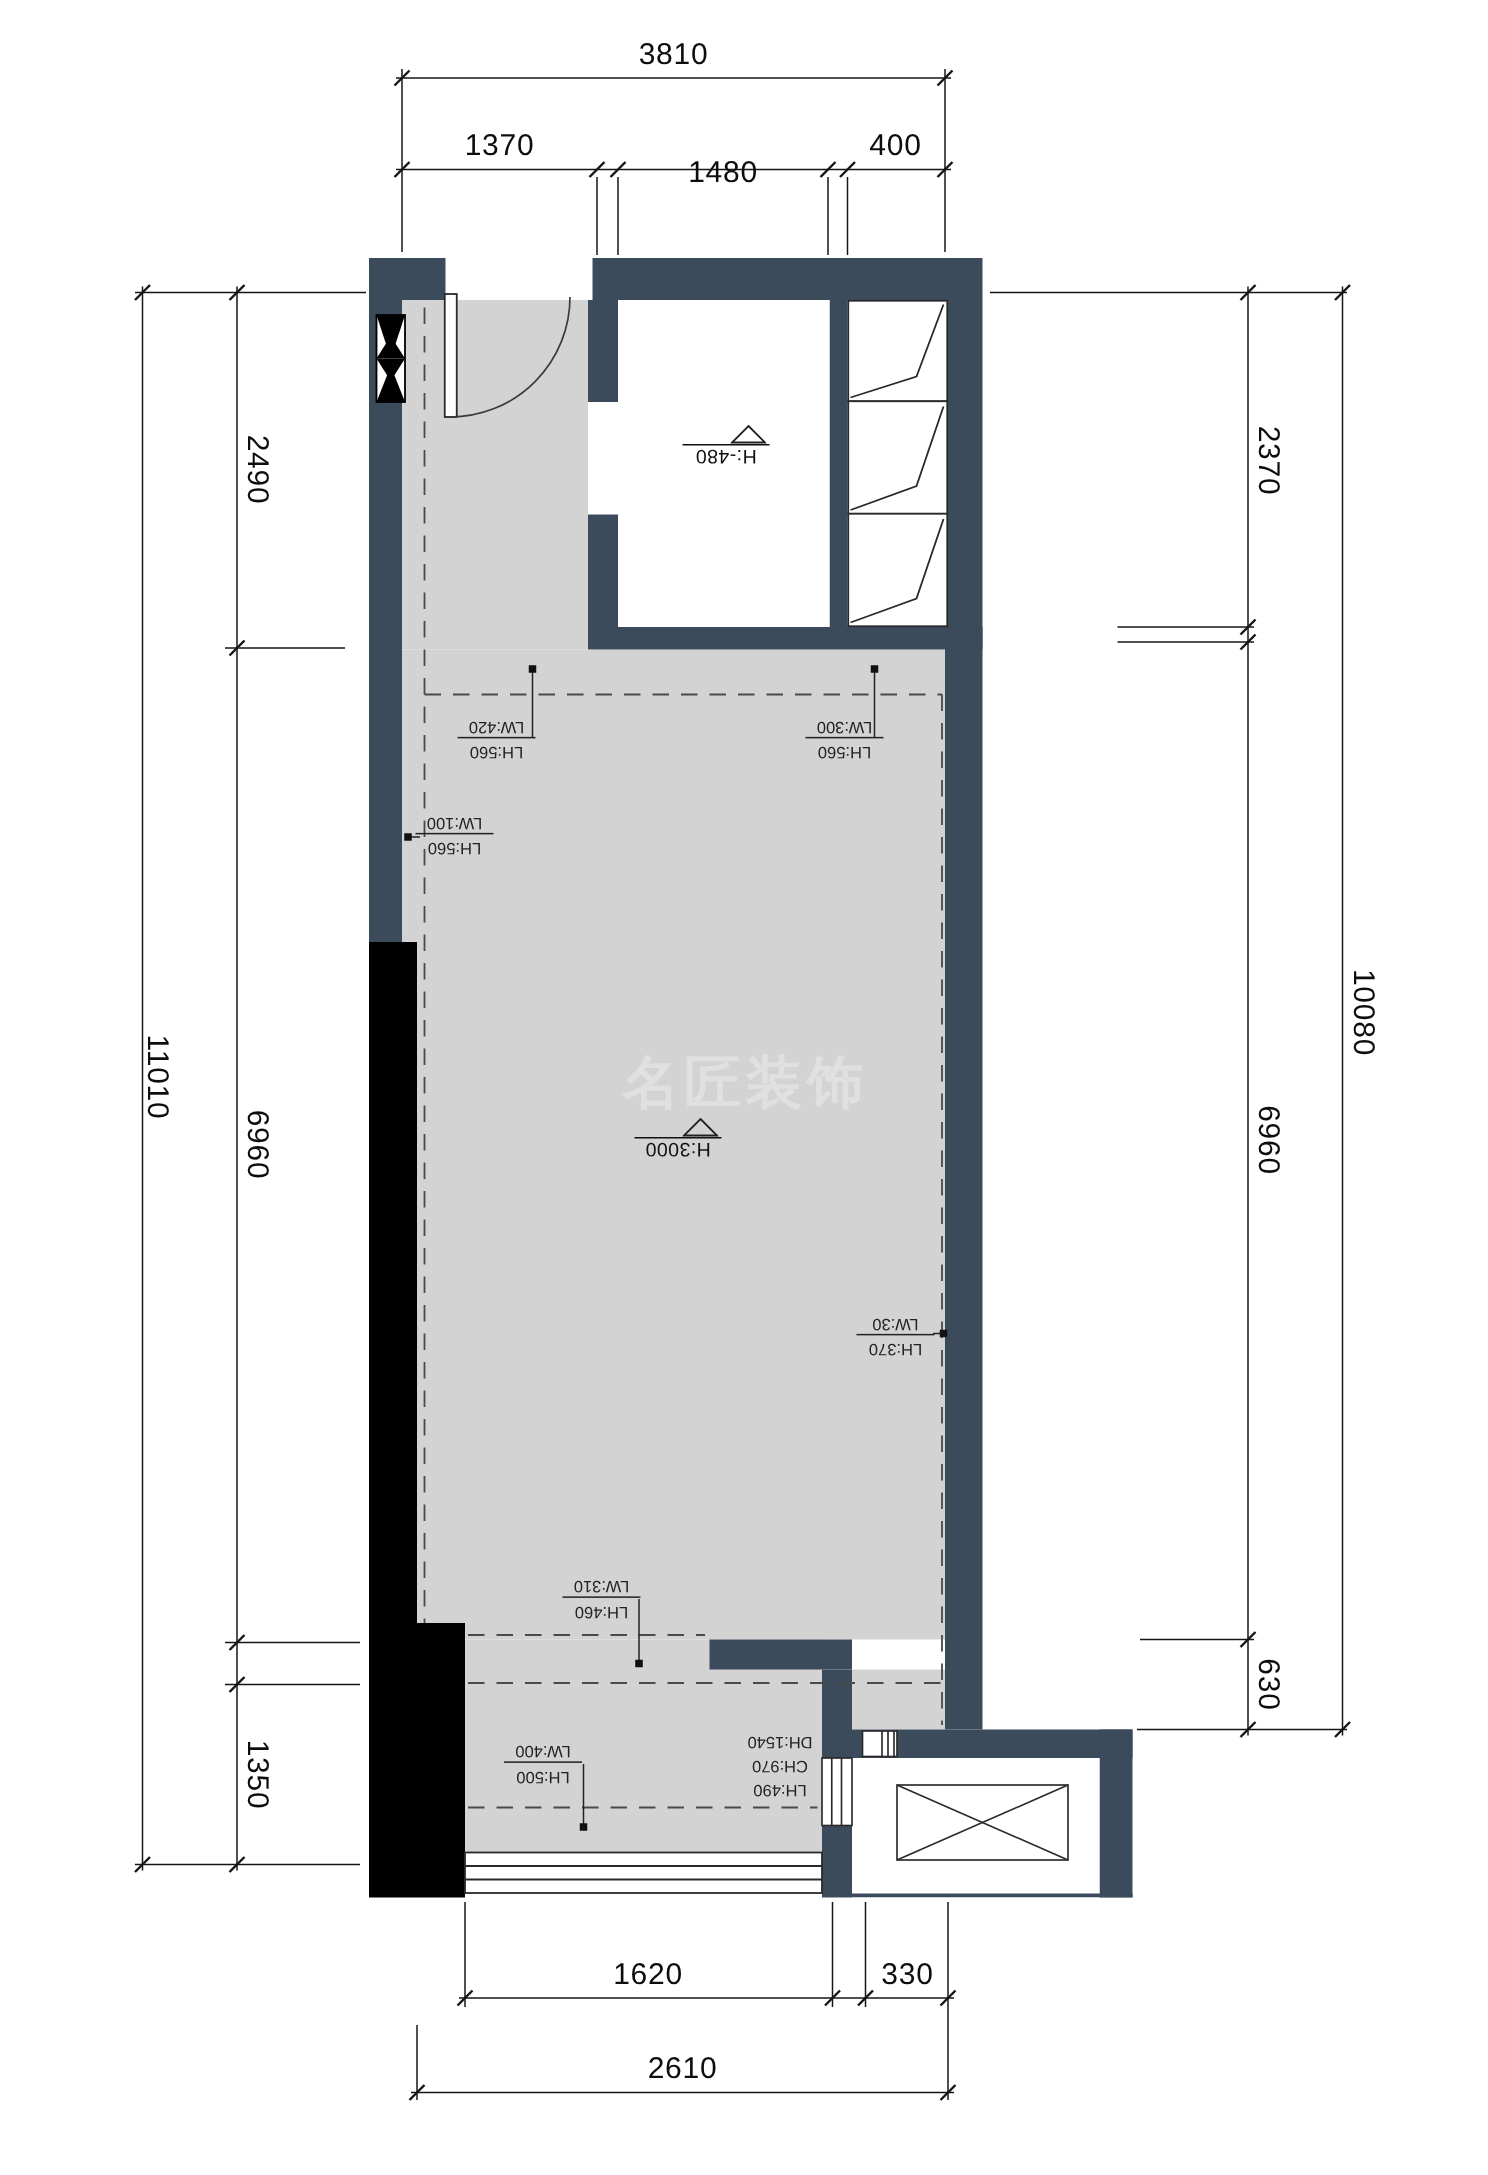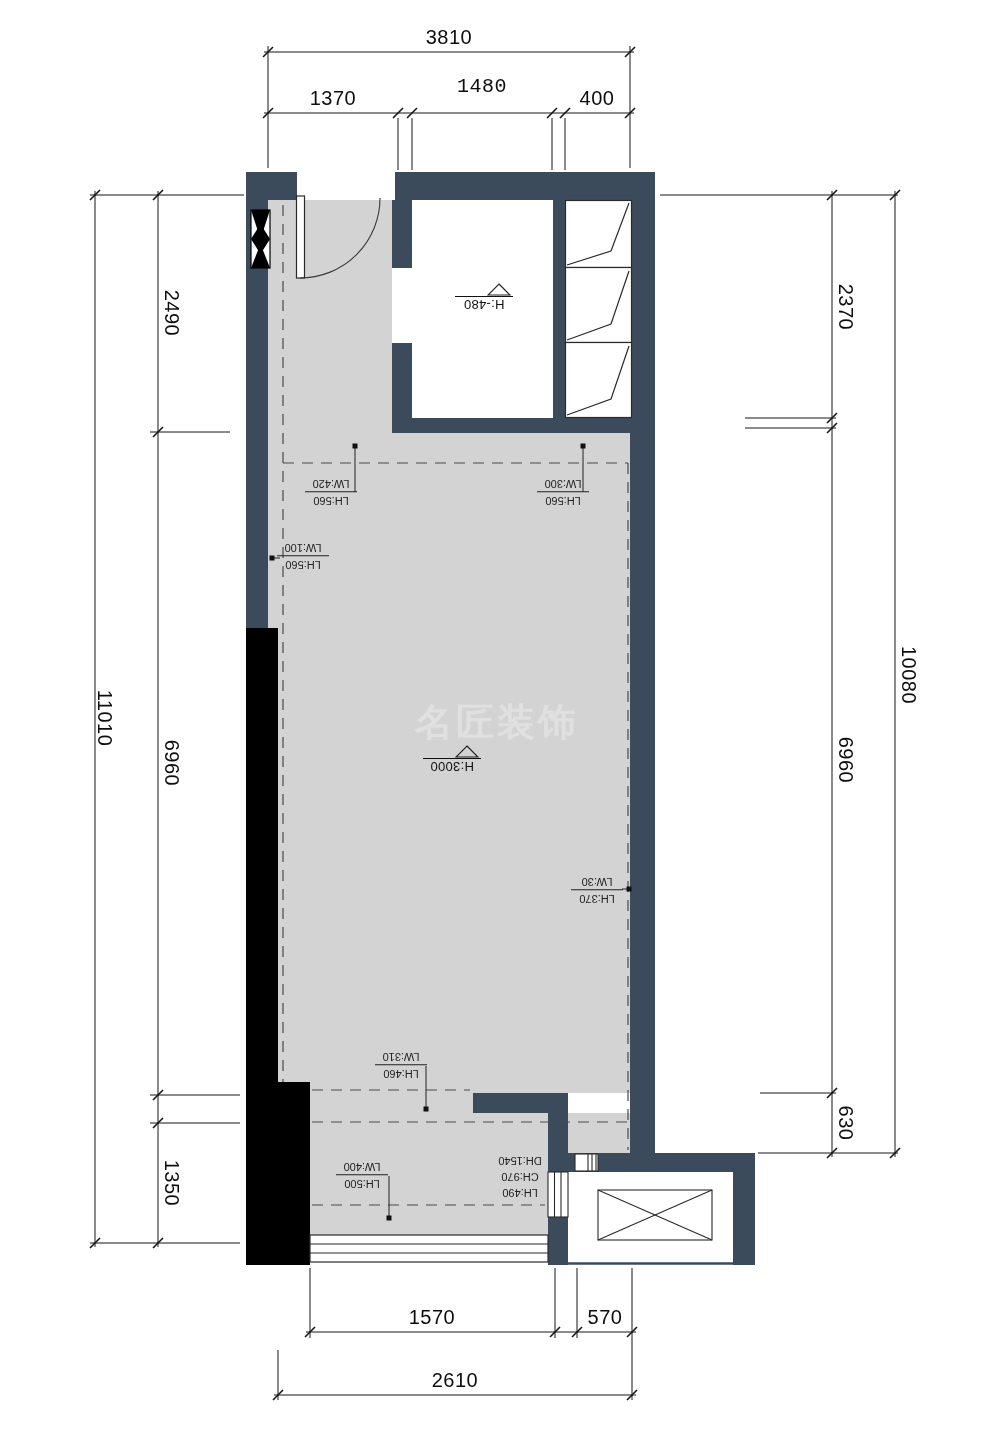--- a/index.html
+++ b/index.html
@@ -200,35 +200,35 @@
         <line x1="627" y1="1337" x2="637" y2="1327"></line>
       <line x1="273" y1="1400" x2="283" y2="1390"></line>
         <line x1="627" y1="1400" x2="637" y2="1390"></line>
     </g>
   </svg>
 
   <div id="watermark">名匠装饰</div>
 
   <div class="dimtext" style="left:449px;top:37px;">3810</div>
   <div class="dimtext" style="left:333px;top:98px;">1370</div>
-  <div class="dimtext" style="left:482px;top:86px;font-family:Liberation Mono, monospace;">1480</div>
+  <div class="dimtext" style="left:482px;top:116px;">1480</div>
   <div class="dimtext" style="left:597px;top:98px;">400</div>
 
   <div class="dimtext vtext" style="left:104px;top:718px;">11010</div>
   <div class="dimtext vtext" style="left:171px;top:313px;">2490</div>
   <div class="dimtext vtext" style="left:171px;top:763px;">6960</div>
   <div class="dimtext vtext" style="left:171px;top:1183px;">1350</div>
 
   <div class="dimtext vtext" style="left:908px;top:675px;">10080</div>
   <div class="dimtext vtext" style="left:845px;top:307px;">2370</div>
   <div class="dimtext vtext" style="left:845px;top:760px;">6960</div>
   <div class="dimtext vtext" style="left:845px;top:1123px;">630</div>
 
-  <div class="dimtext" style="left:432px;top:1317px;">1570</div>
-  <div class="dimtext" style="left:605px;top:1317px;">570</div>
+  <div class="dimtext" style="left:432px;top:1317px;">1620</div>
+  <div class="dimtext" style="left:605px;top:1317px;">330</div>
   <div class="dimtext" style="left:455px;top:1380px;">2610</div>
 
   <div class="beam" style="left:331px;top:492px;">
     <span>LH:560</span>
     <span class="rule"></span>
     <span>LW:420</span>
   </div>
   <div class="beam" style="left:563px;top:492px;">
     <span>LH:560</span>
     <span class="rule"></span>

